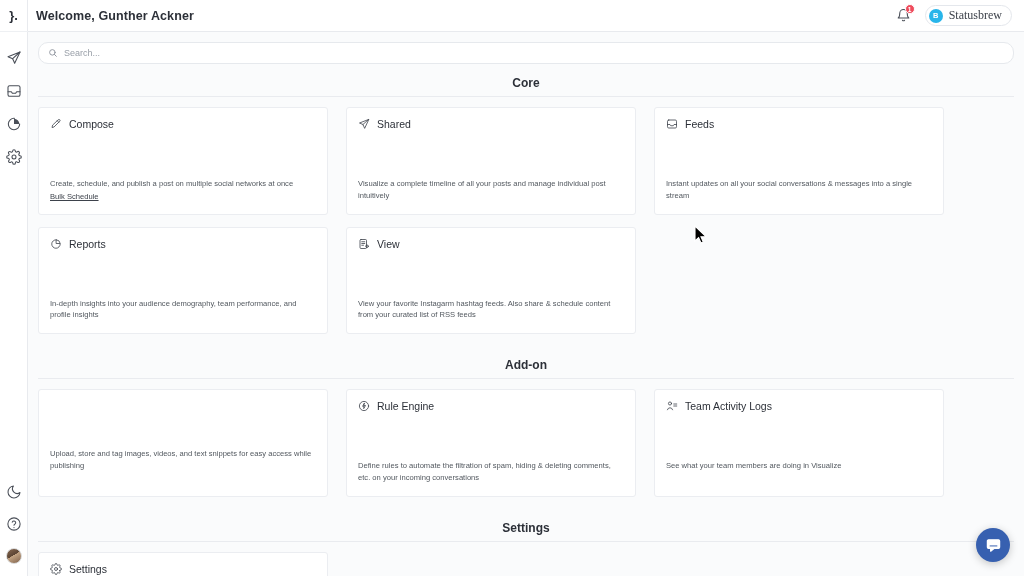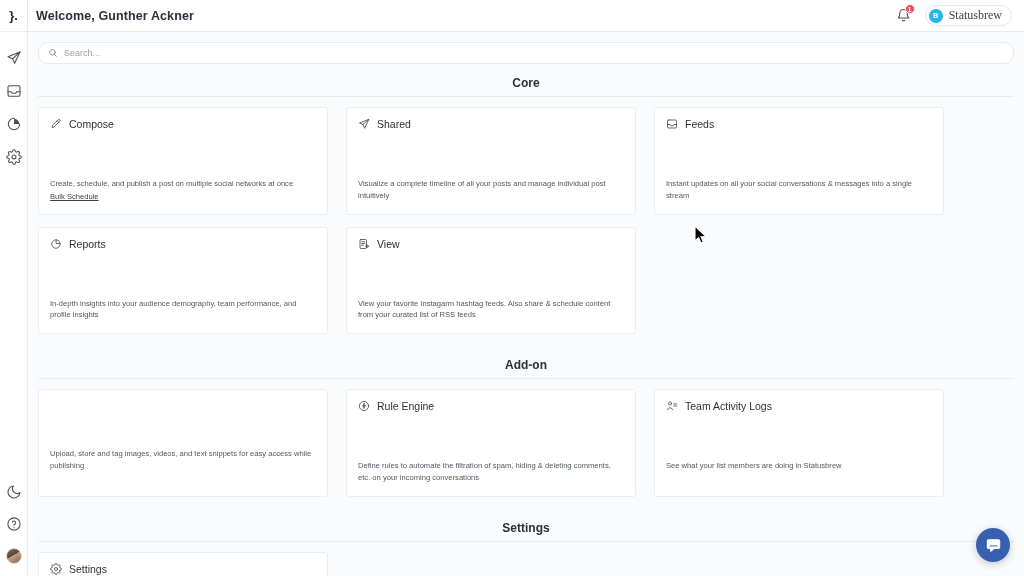--- a/index.html
+++ b/index.html
@@ -282,21 +282,21 @@
           </div>
           <div class="card">
             <div class="card-head">
               <svg viewBox="0 0 24 24" fill="none" stroke="currentColor" stroke-width="1.6" stroke-linecap="round" stroke-linejoin="round">
                 <circle cx="8" cy="7" r="3.1"></circle>
                 <path d="M2.8 19.5a5.4 5.4 0 0 1 10.4 0"></path>
                 <path d="M15.5 8h6M15.5 12h6"></path>
               </svg>
               <span class="card-title">Team Activity Logs</span>
             </div>
-            <div class="card-desc">See what your list members are doing in Statusbrew</div>
+            <div class="card-desc">See what your team members are doing in Visualize</div>
           </div>
         </div>
         <div class="section-title">Settings</div>
         <div class="section-rule"></div>
         <div class="grid">
           <div class="card">
             <div class="card-head">
               <svg viewBox="0 0 24 24" fill="none" stroke="currentColor" stroke-width="1.6" stroke-linecap="round" stroke-linejoin="round">
                 <circle cx="12" cy="12" r="3"></circle>
                 <path d="M19.4 15a1.6 1.6 0 0 0 .33 1.76l.06.06a2 2 0 1 1-2.83 2.83l-.06-.06a1.6 1.6 0 0 0-1.76-.33 1.6 1.6 0 0 0-1 1.47V21a2 2 0 0 1-4 0v-.1A1.6 1.6 0 0 0 9.1 19.4a1.6 1.6 0 0 0-1.76.33l-.06.06a2 2 0 1 1-2.83-2.83l.06-.06A1.6 1.6 0 0 0 4.8 15a1.6 1.6 0 0 0-1.47-1H3a2 2 0 0 1 0-4h.1A1.6 1.6 0 0 0 4.6 8.9a1.6 1.6 0 0 0-.33-1.76l-.06-.06a2 2 0 1 1 2.83-2.83l.06.06A1.6 1.6 0 0 0 9 4.6a1.6 1.6 0 0 0 1-1.47V3a2 2 0 0 1 4 0v.1a1.6 1.6 0 0 0 1 1.47 1.6 1.6 0 0 0 1.76-.33l.06-.06a2 2 0 1 1 2.83 2.83l-.06.06A1.6 1.6 0 0 0 19.4 9a1.6 1.6 0 0 0 1.47 1H21a2 2 0 0 1 0 4h-.1a1.6 1.6 0 0 0-1.5 1Z"></path>

